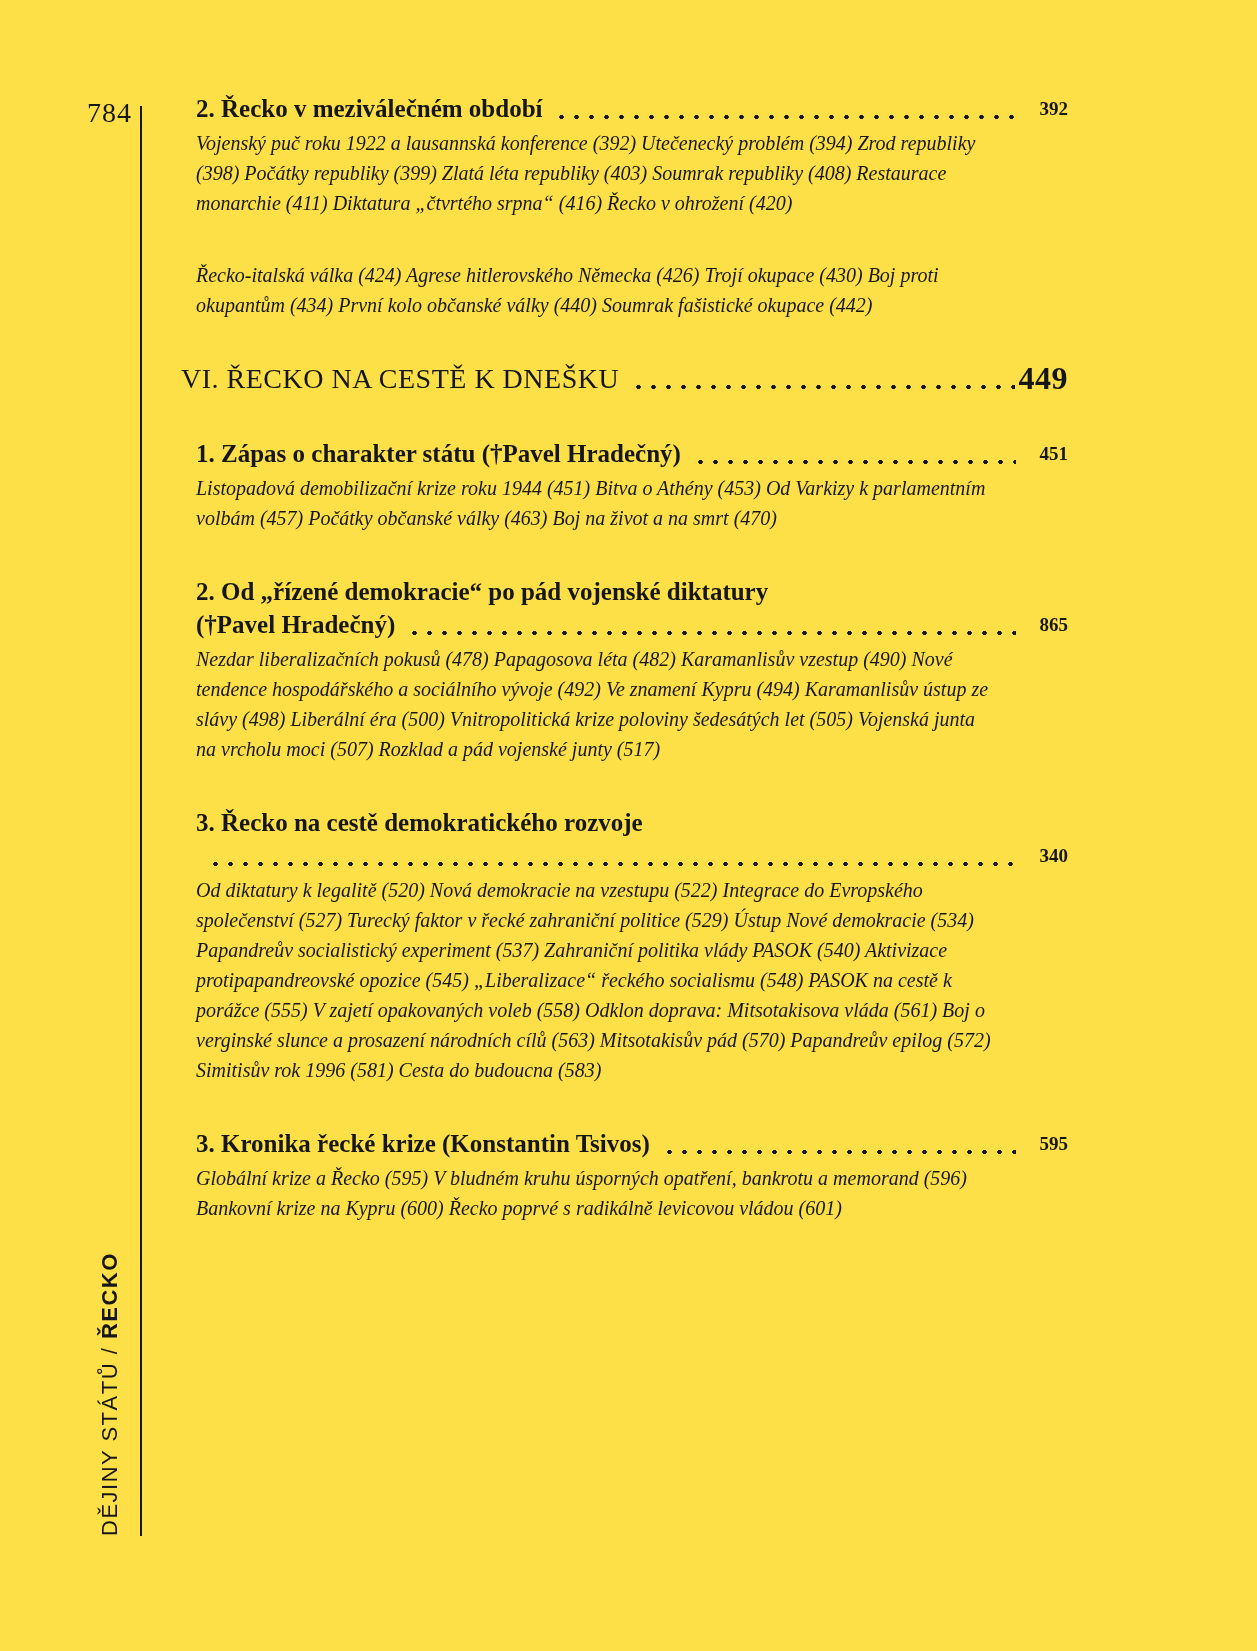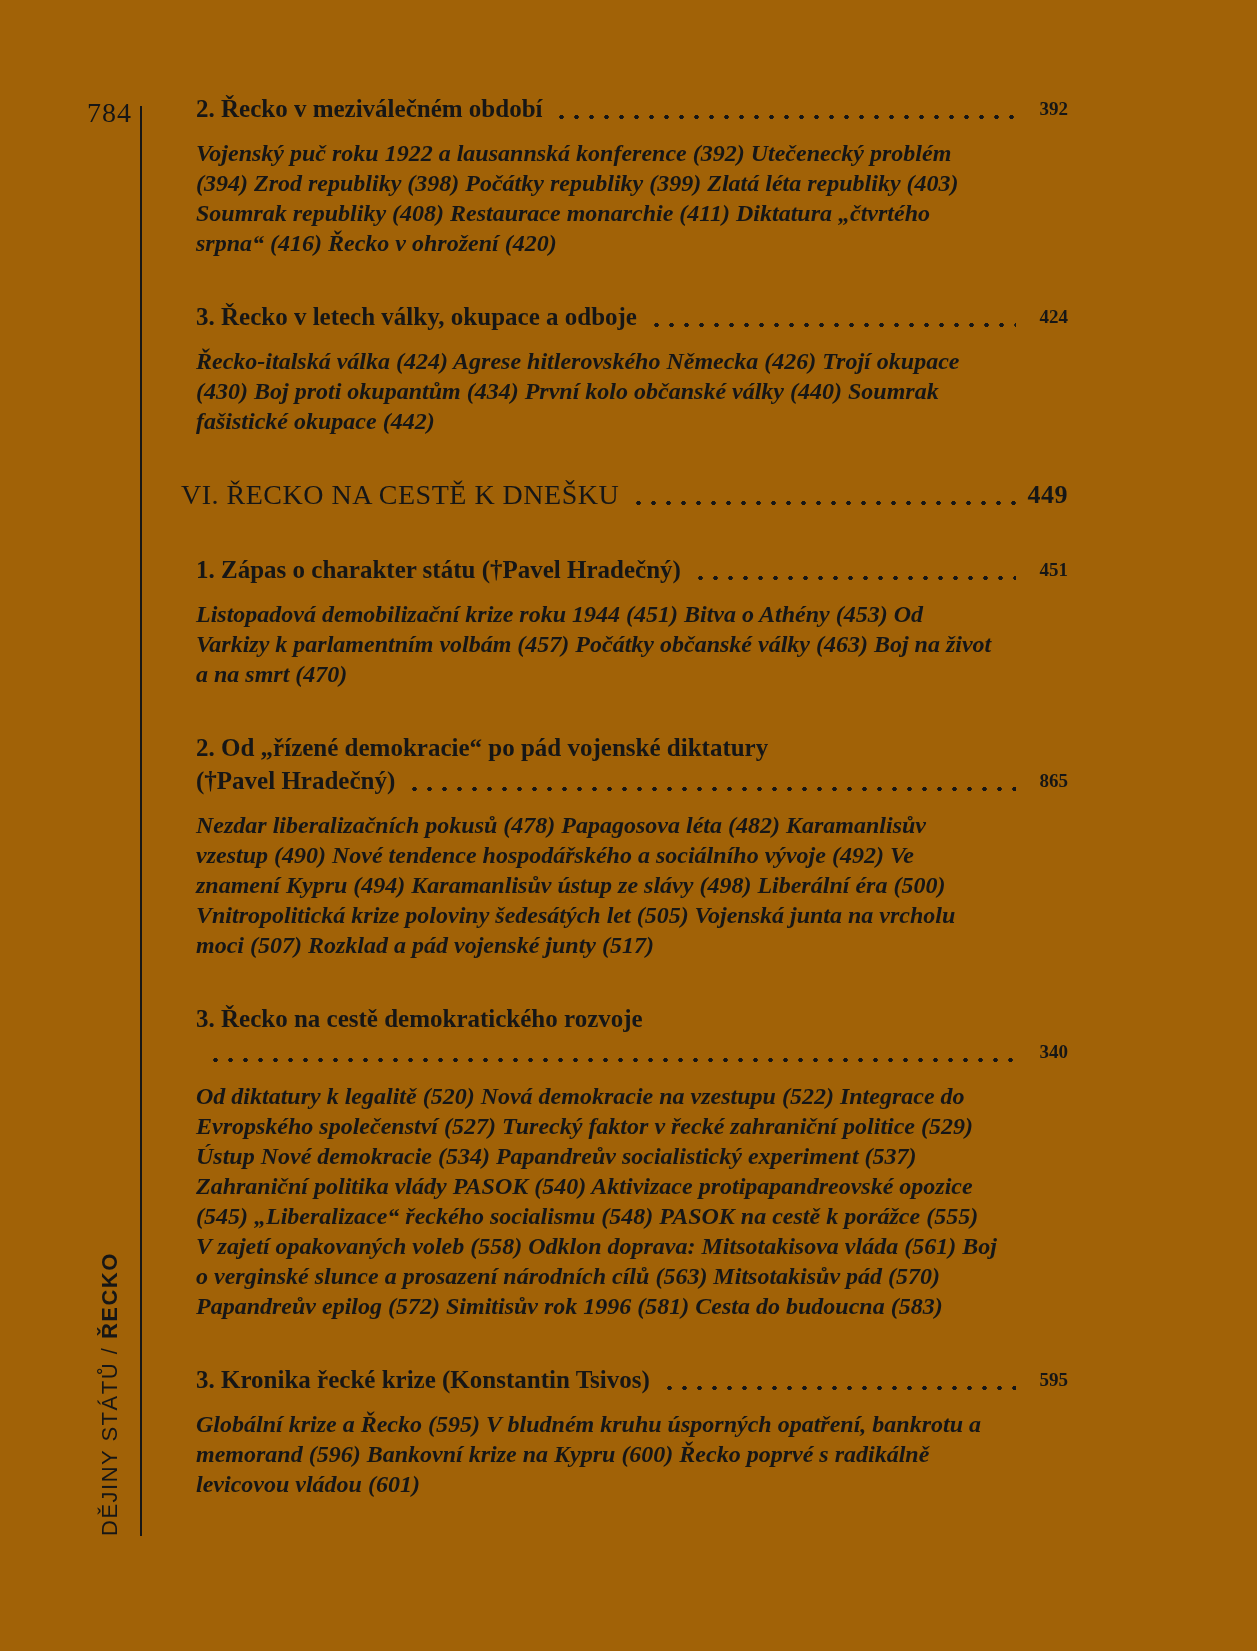--- a/index.html
+++ b/index.html
@@ -4,21 +4,21 @@
 <style>
   html, body {
     margin: 0;
     padding: 0;
     background: #ffffff;
   }
   .page {
     position: relative;
     width: 1257px;
     height: 1651px;
-    background: #a16207;
+    background: #fde047;
     color: #161616;
     font-family: "Liberation Serif", "DejaVu Serif", serif;
     overflow: hidden;
   }
   .folio {
     position: absolute;
     top: 97px;
     left: 60px;
     width: 72px;
     text-align: right;
@@ -79,28 +79,28 @@
     background-repeat: repeat-x;
     background-position: left calc(100% - 4px);
     min-width: 30px;
   }
   .pagenum {
     font-weight: bold;
     font-size: 19px;
     min-width: 48px;
     text-align: right;
   }
-  .part .pagenum { font-size: 26px; }
+  .part .pagenum { font-size: 32px; }
   .desc {
-    margin: 13px 0 0 0;
+    margin: 3px 0 0 0;
     width: 802px;
     font-style: italic;
-    font-size: 24px;
+    font-size: 20px;
     line-height: 30px;
-    font-weight: bold;
+    font-weight: normal;
   }
 </style>
 </head>
 <body>
 
 <div class="page">
 
   <div class="folio">784</div>
 
   <div class="vrule"></div>
@@ -112,25 +112,20 @@
   <div class="toc">
       <div class="entry">
         <div class="head-row">
           <span class="title">2. Řecko v meziválečném období</span>
           <span class="leader"></span>
           <span class="pagenum">392</span>
         </div>
         <p class="desc">Vojenský puč roku 1922 a lausannská konference (392) Utečenecký problém (394) Zrod republiky (398) Počátky republiky (399) Zlatá léta republiky (403) Soumrak republiky (408) Restaurace monarchie (411) Diktatura „čtvrtého srpna“ (416) Řecko v ohrožení (420)</p>
       </div>
       <div class="entry">
-        <div class="head-row">
-          <span class="title">3. Řecko v letech války, okupace a odboje</span>
-          <span class="leader"></span>
-          <span class="pagenum">424</span>
-        </div>
         <p class="desc">Řecko-italská válka (424) Agrese hitlerovského Německa (426) Trojí okupace (430) Boj proti okupantům (434) První kolo občanské války (440) Soumrak fašistické okupace (442)</p>
       </div>
       <div class="entry part">
         <div class="head-row">
           <span class="title">VI. ŘECKO NA CESTĚ K DNEŠKU</span>
           <span class="leader"></span>
           <span class="pagenum">449</span>
         </div>
       </div>
       <div class="entry">

